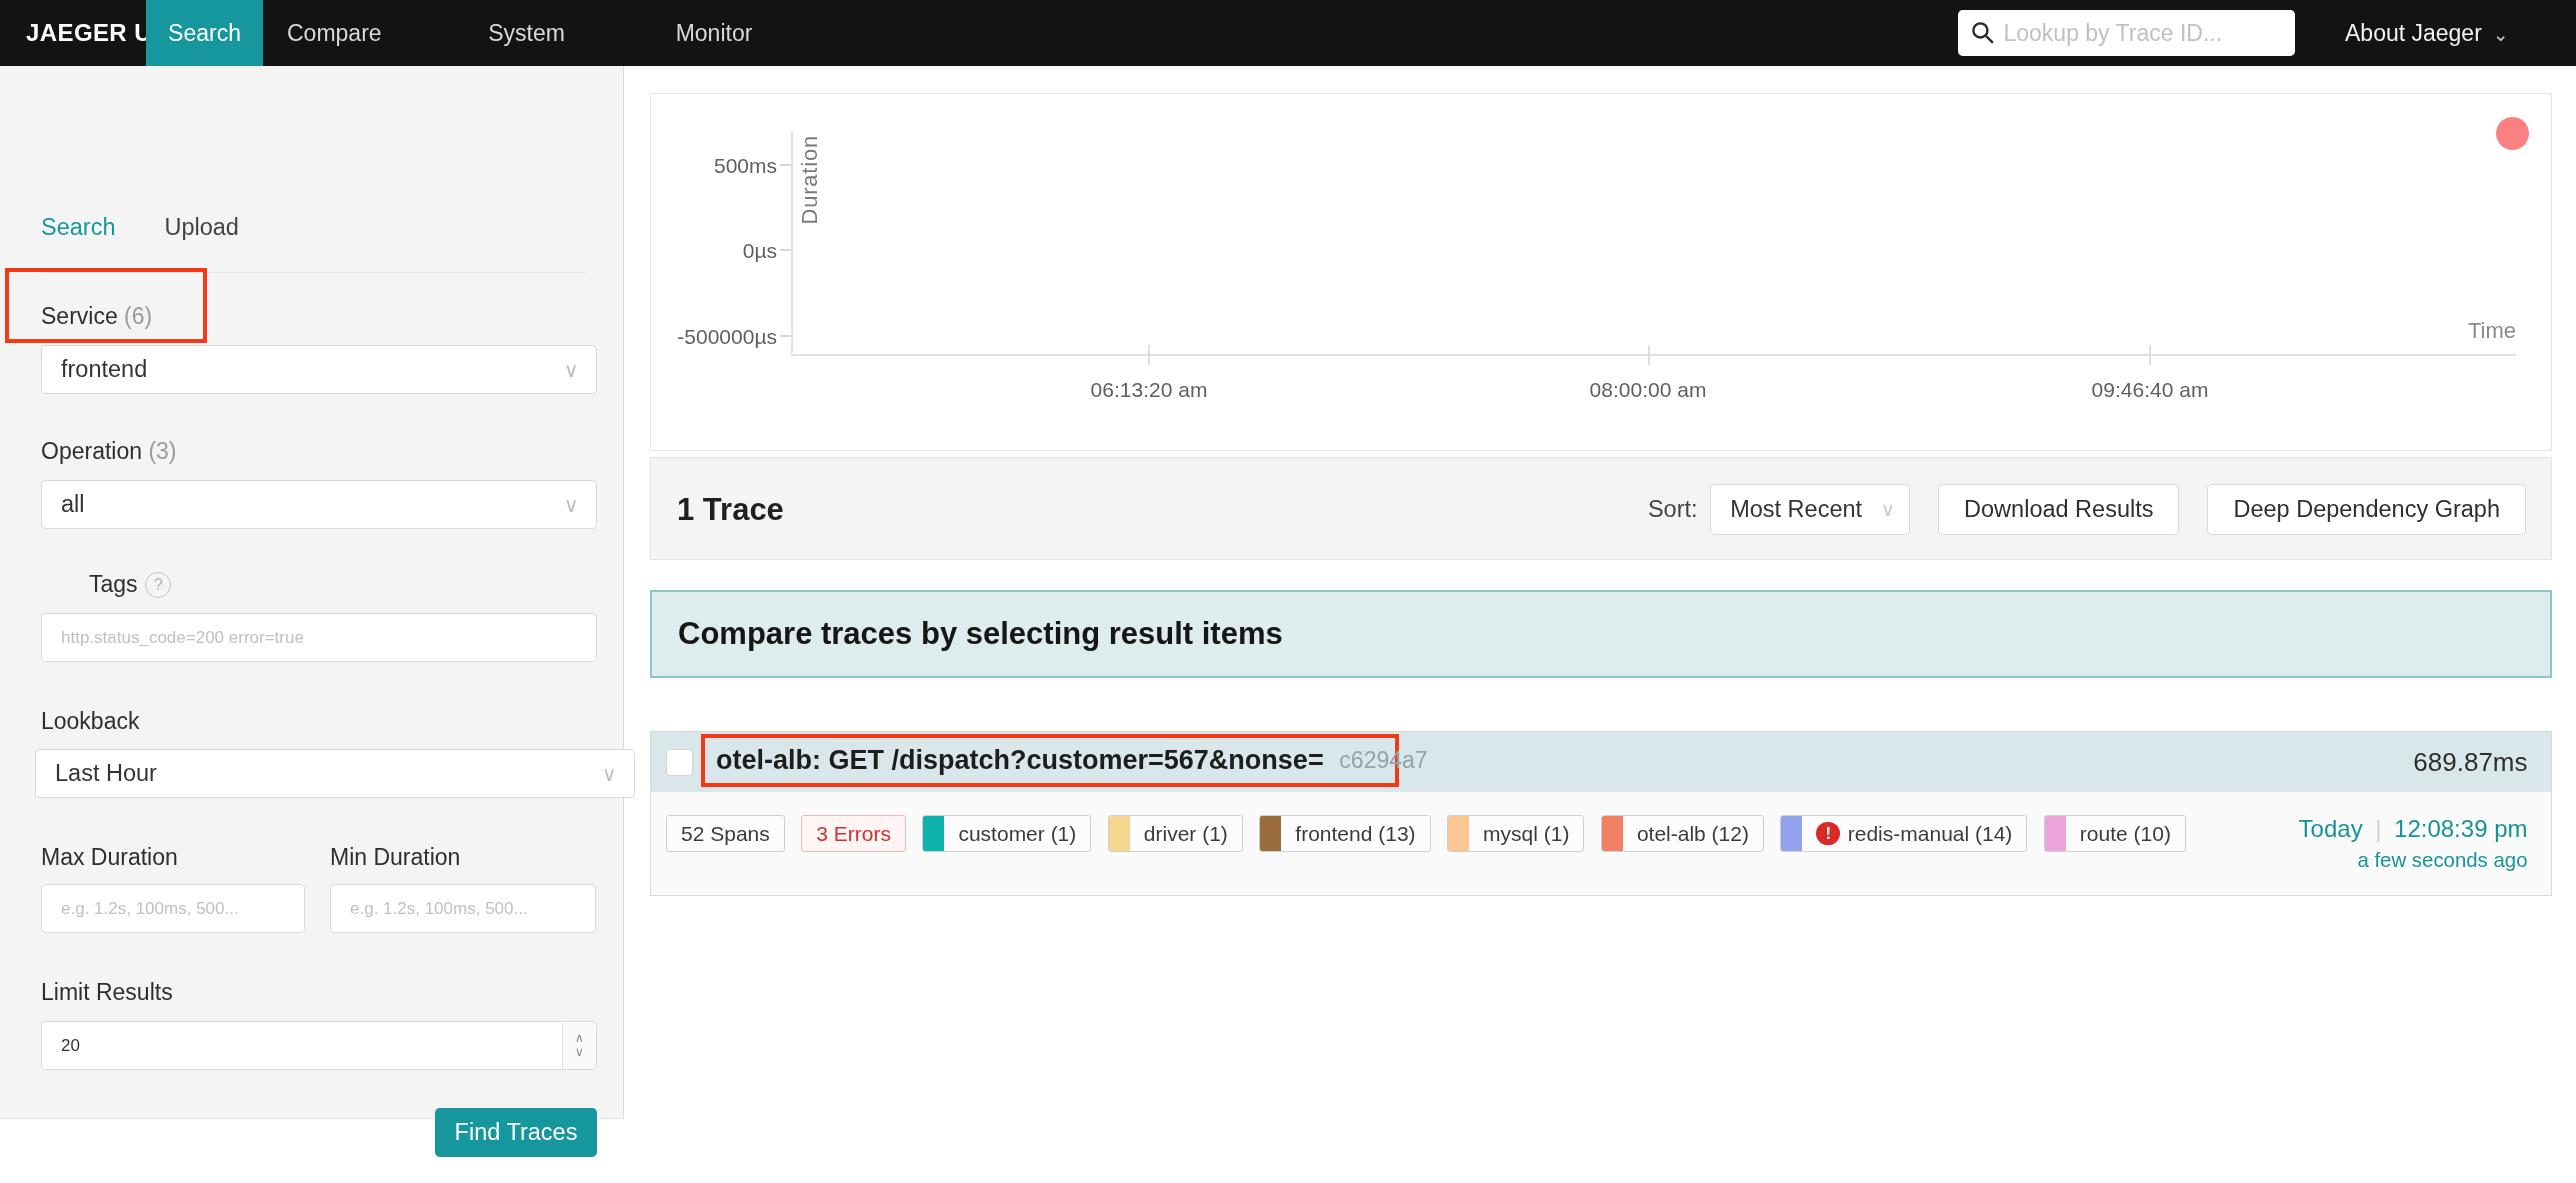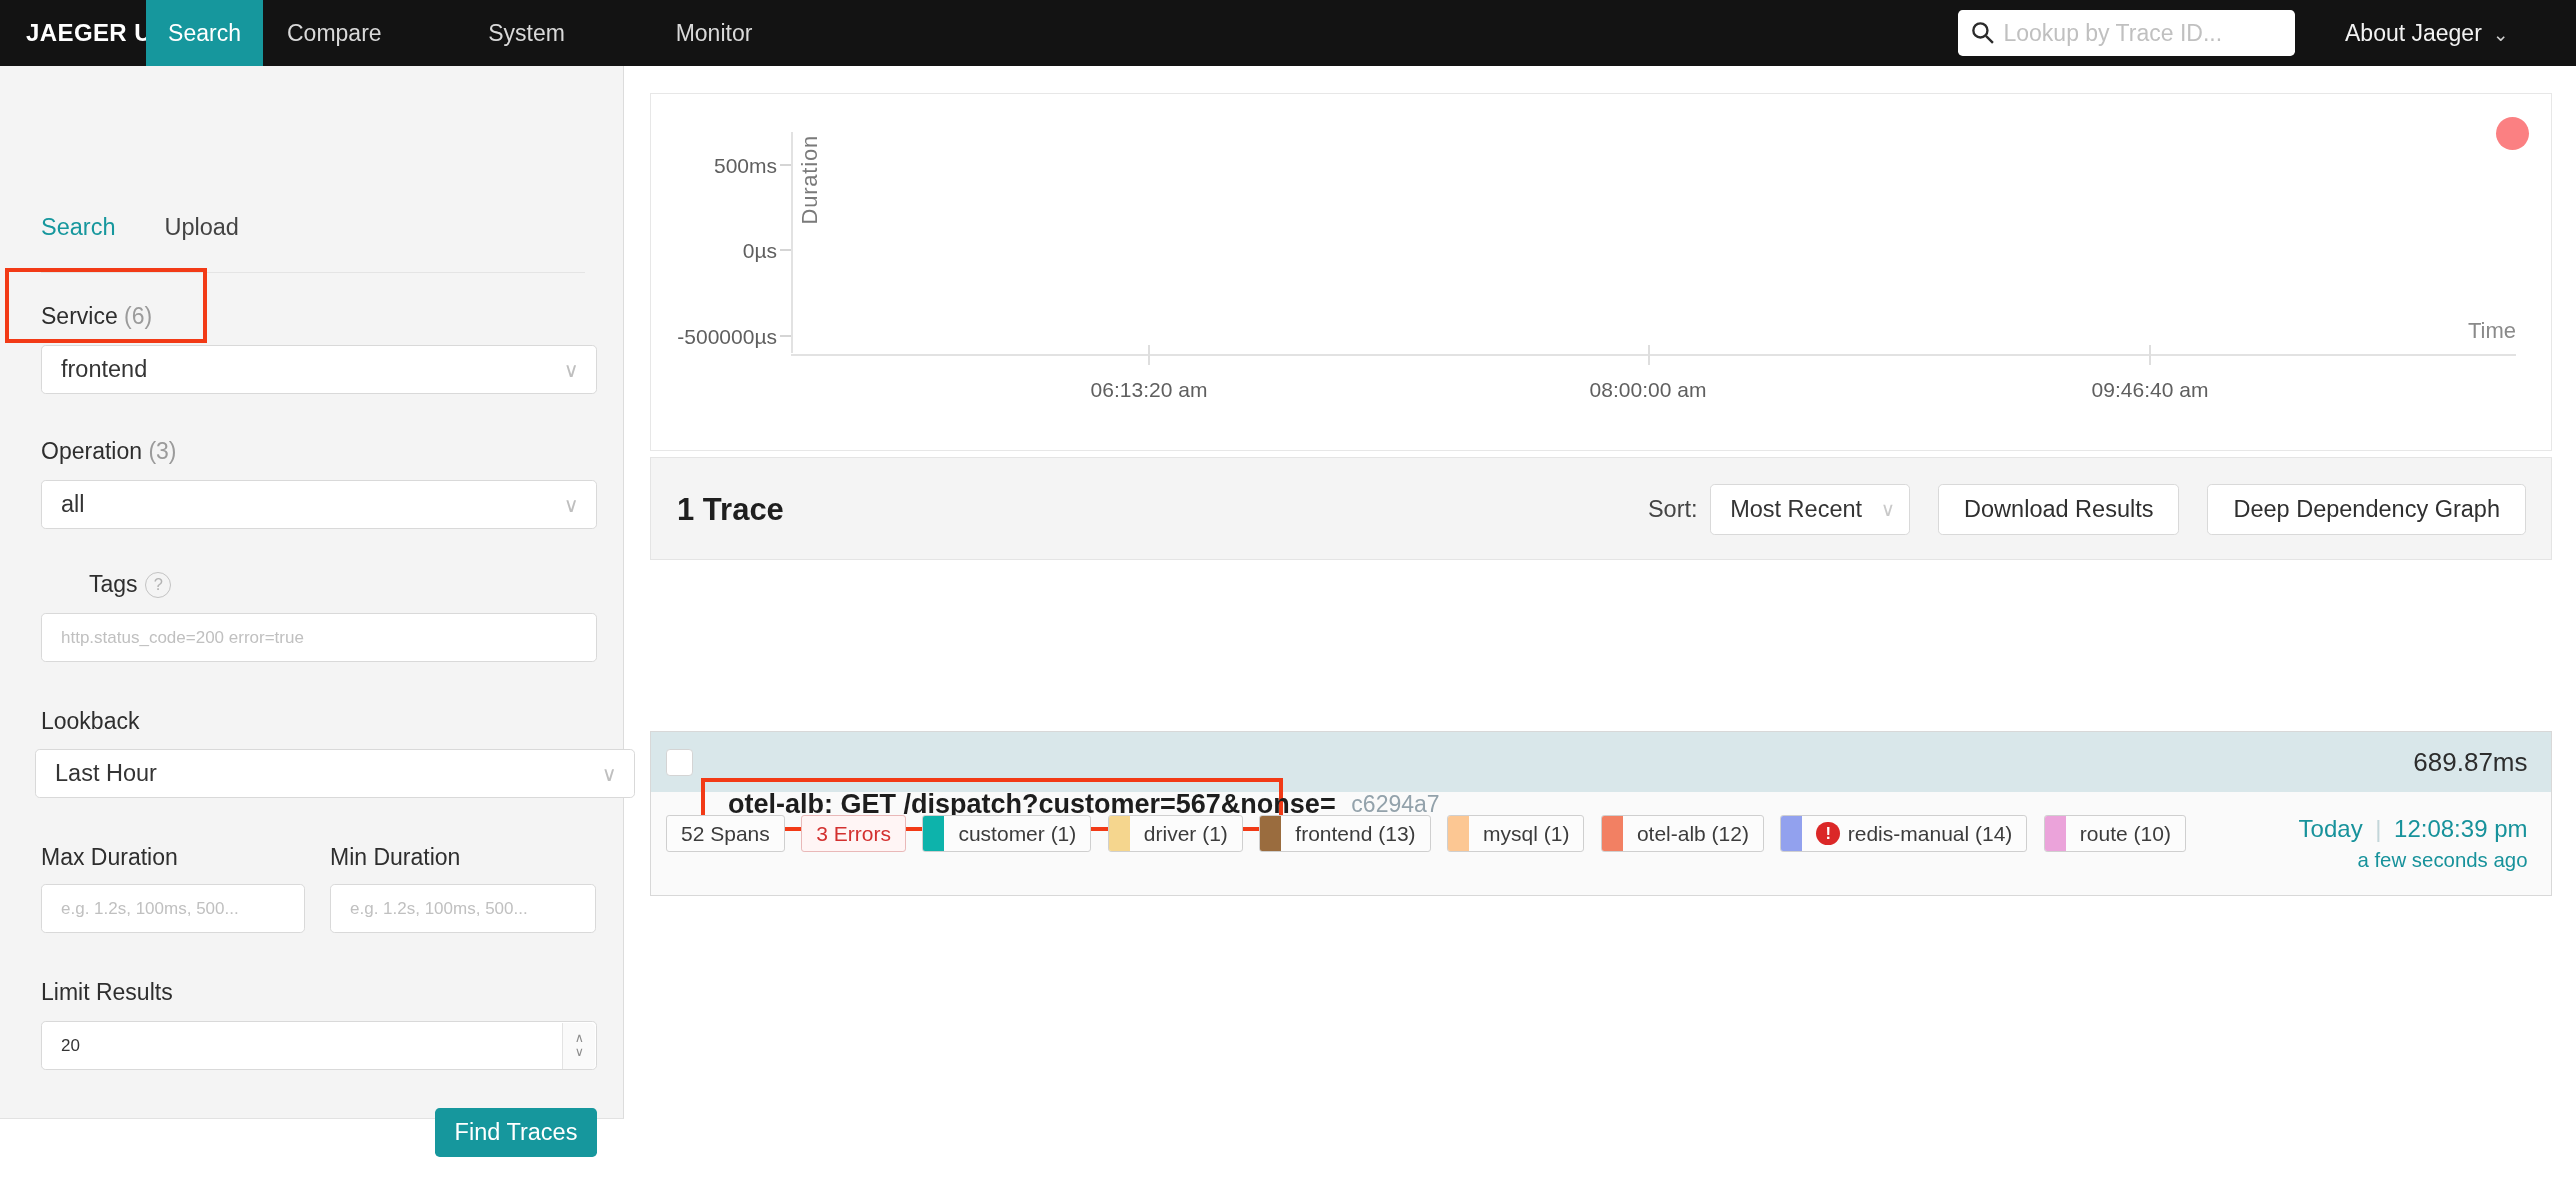--- a/index.html
+++ b/index.html
@@ -68,21 +68,21 @@
   .ctl-btn { background:#fff; border:0.8px solid #d9d9d9; border-radius:4.7px; height:51px; padding:0 25px; font-size:23.5px; color:#2f2f2f; margin-left:28px; cursor:pointer; font-family:"Liberation Sans",sans-serif; }
 
   
   .banner { position:absolute; left:650px; top:590px; width:1902px; height:88px; background:#ddecec; border:2.4px solid #8cc6c6; }
   .banner-text { position:absolute; left:26px; top:0; height:83px; line-height:83px; font-size:31px; font-weight:bold; color:#161616; }
 
   
   .card { position:absolute; left:650px; top:731px; width:1902px; height:165px; background:#fafafa; border:0.8px solid #d8d8d8; cursor:pointer; }
   .card-head { position:absolute; left:0; top:0; width:100%; height:60px; background:#d9e7ea; }
   .cbx { position:absolute; left:15px; top:16.5px; width:27px; height:27px; background:#fff; border:1.6px solid #d4d4d4; border-radius:3.9px; cursor:pointer; }
-  .title-box { position:absolute; left:50px; top:2.4px; width:582px; height:53px; border:4.7px solid #f23a16; display:flex; align-items:center; padding-left:23px;margin-top:44px; }
+  .title-box { position:absolute; left:50px; top:2.4px; width:698px; height:53px; border:4.7px solid #f23a16; display:flex; align-items:center; padding-left:11px; }
   .trace-title { font-size:27px; font-weight:bold; color:#1d1d1d; white-space:nowrap; }
   .trace-id { font-size:23px; color:#93a2ab; margin-left:15.7px; }
   .trace-dur { position:absolute; right:23.5px; top:0; height:60px; line-height:60px; font-size:26px; color:#2d2d2d; }
 
   .pills { position:absolute; left:15px; top:83px; display:flex; gap:16.5px; height:37px; }
   .pill { display:flex; align-items:center; background:#fcfcfc; border:0.8px solid #cfcfcf; border-radius:3.1px; padding:14px 14px; font-size:21px; color:#3c3c3c; white-space:nowrap; }
   .pill.errors { color:#d3302f; background:#fff5f5; border-color:#e9b8b8; }
   .svc { display:flex; align-items:stretch; border:0.8px solid #cfcfcf; border-radius:3.1px; overflow:hidden; background:#fcfcfc; }
   .svc:first-of-type { margin-left:96px; }
   .svc .bar { width:21px; flex:0 0 auto; }
@@ -188,20 +188,23 @@
       <span class="sort-lab">Sort:</span>
       <div class="ctl-sel">
           <span>Most Recent</span>
           <span class="chevron">∨</span>
         </div>
       <button class="ctl-btn">Download Results</button>
       <button class="ctl-btn">Deep Dependency Graph</button>
     </div>
   </div>
 
+  <div class="banner">
+    <div class="banner-text">Compare traces by selecting result items</div>
+  </div>
 
   <div class="card">
     <div class="card-head">
       <div class="cbx"></div>
       <div class="title-box">
         <span class="trace-title">otel-alb: GET /dispatch?customer=567&amp;nonse=</span>
         <span class="trace-id">c6294a7</span>
       </div>
       <div class="trace-dur">689.87ms</div>
     </div>

